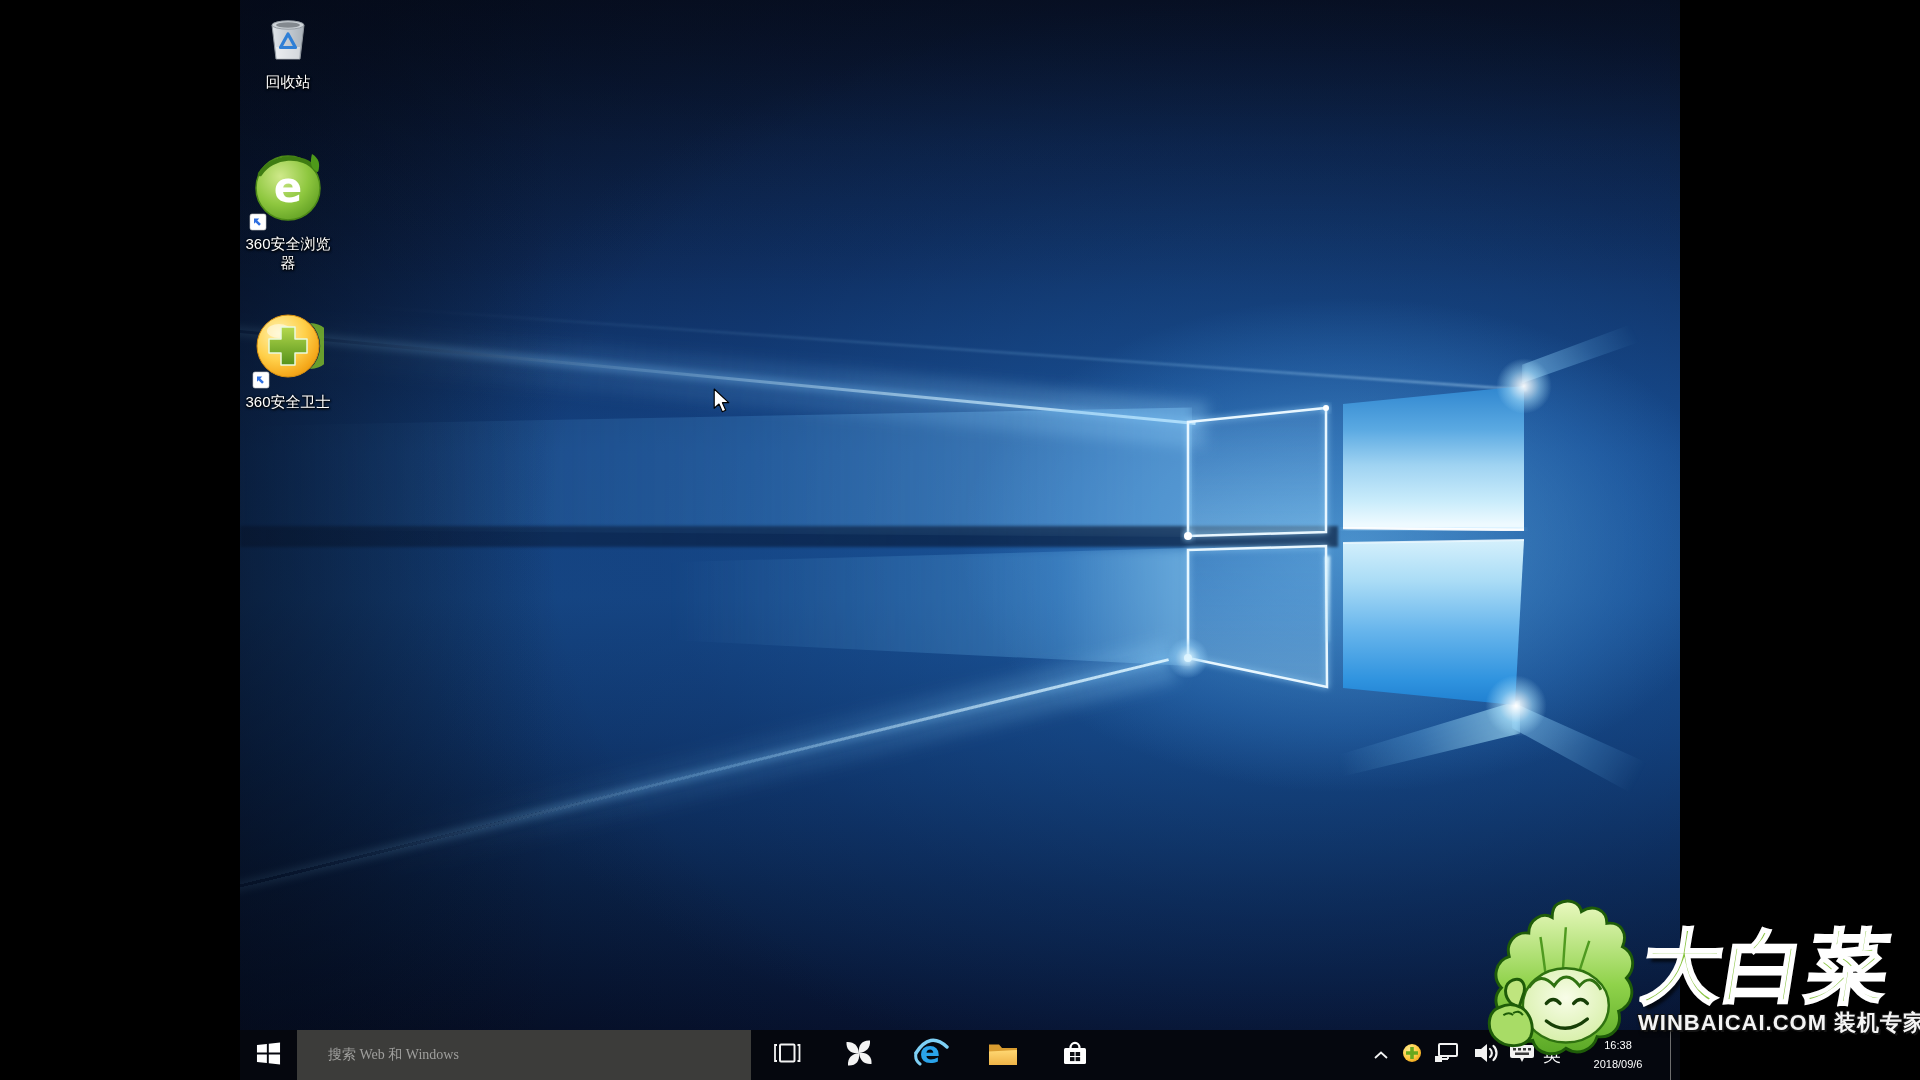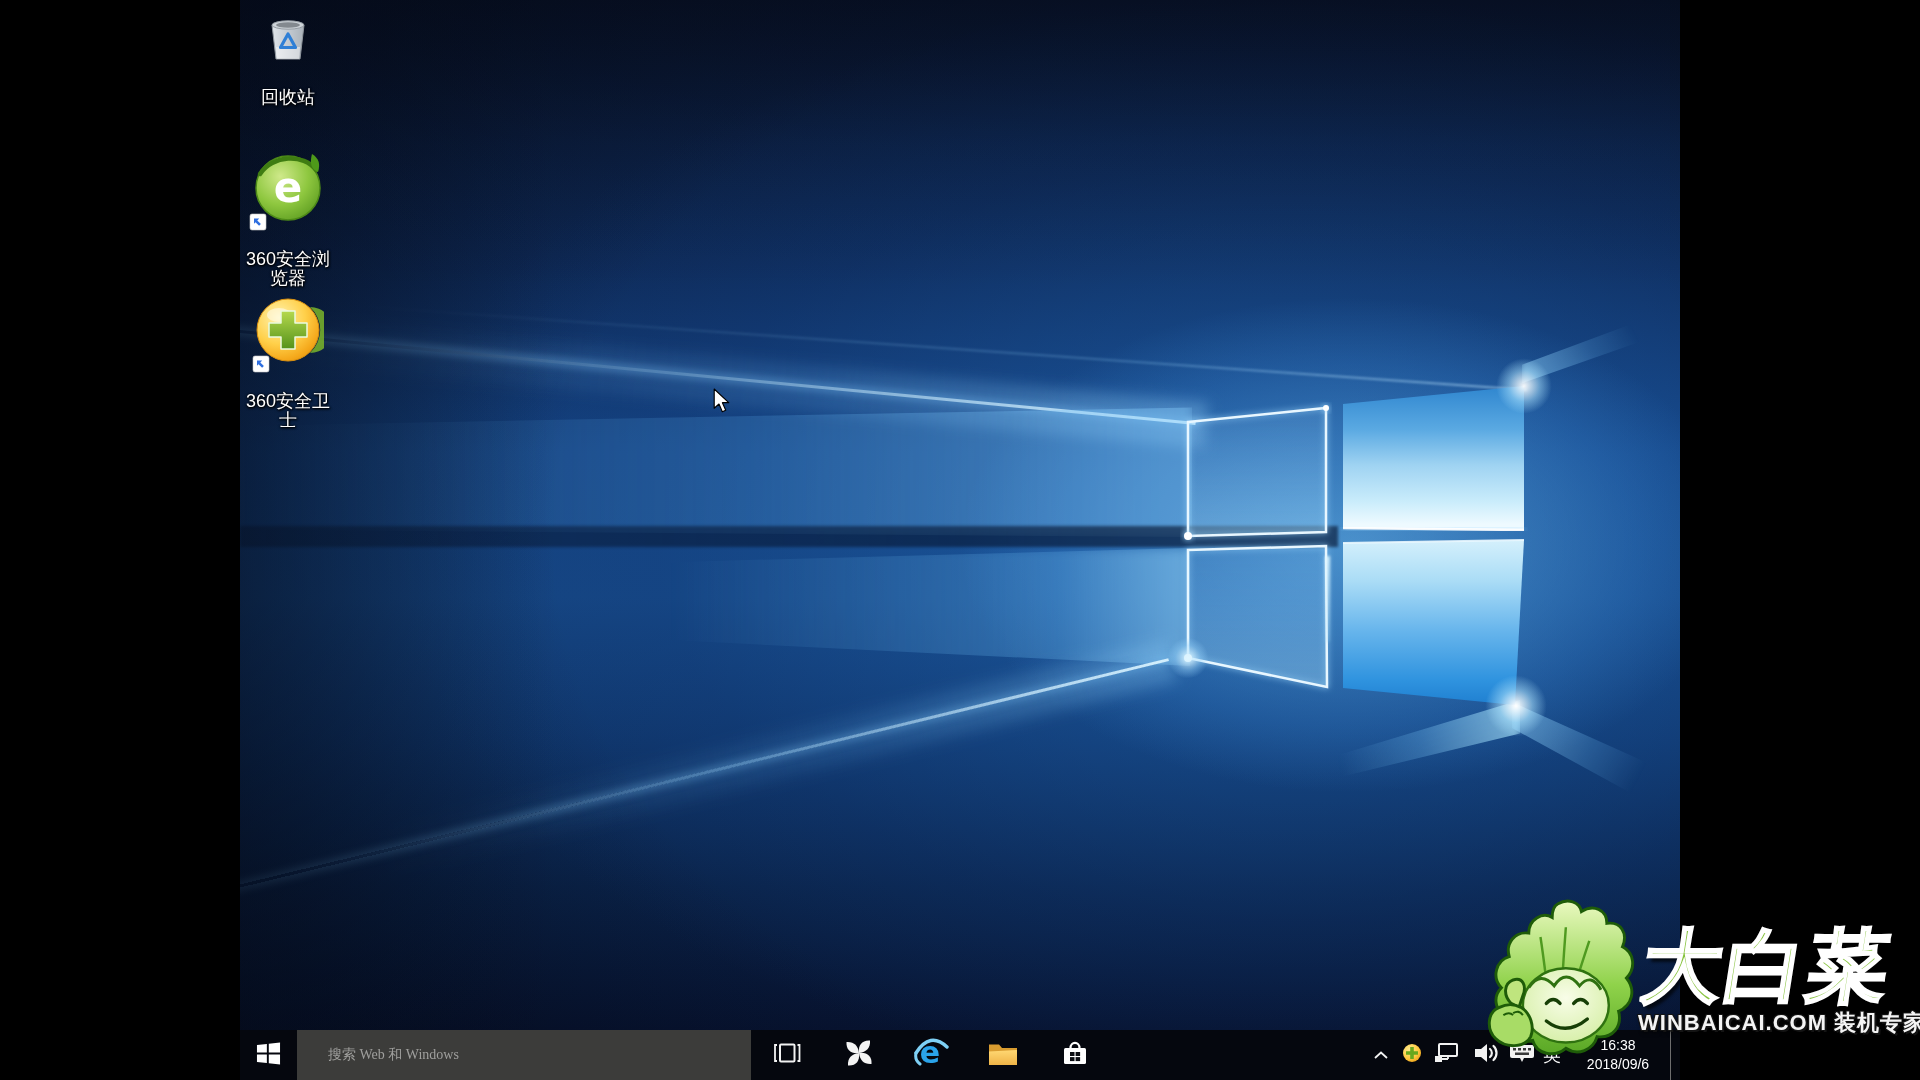--- a/index.html
+++ b/index.html
@@ -60,41 +60,41 @@
   .vignette { inset:0;
     background:
       linear-gradient(180deg, rgba(4,9,22,.5) 0%, rgba(4,9,22,.15) 14%, transparent 28%),
       linear-gradient(90deg, rgba(4,10,24,.45) 0%, transparent 22%),
       radial-gradient(ellipse 1500px 1100px at 74% 52%, transparent 50%, rgba(3,7,17,.45) 82%, rgba(2,5,12,.75) 100%);
   }
 
   
   .icon-item { position:absolute; left:3px; width:90px; text-align:center; cursor:default; }
   .icon-item .glyph { display:flex; justify-content:center; }
-  .icon-label { color:#fff; font-size:18px; line-height:19px; margin-top:18px;
+  .icon-label { color:#fff; font-size:15px; line-height:19px; margin-top:2px;
     text-shadow:0 1px 3px #000, 0 0 2px rgba(0,0,0,.9), 1px 1px 2px rgba(0,0,0,.85); word-break:break-all; }
   #icon-recycle { top:6px; }
   #icon-browser { top:146px; }
-  #icon-safeguard { top:294px; }
+  #icon-safeguard { top:310px; }
 
   
   .taskbar { position:absolute; left:0; top:1030px; width:1440px; height:50px; background:#05070e; display:flex; }
   .start-button { width:57px; height:50px; display:flex; align-items:center; justify-content:center; }
   .search-box { position:absolute; left:57px; top:0; width:454px; height:50px; background:#3c3c3a; }
   .search-box input { width:100%; height:100%; background:transparent; border:none; outline:none;
     padding-left:31px; font-size:14px; color:#ddd; font-family:Liberation Serif, serif; }
   .search-box input::placeholder { color:#9f9f9d; opacity:1; }
   .tb-buttons { position:absolute; left:511px; top:0; height:50px; display:flex; }
   .tb-btn { width:72px; height:50px; display:flex; align-items:center; justify-content:center; }
   .tray { position:absolute; right:0; top:0; height:50px; display:flex; align-items:center; }
   .tray-item { height:50px; display:flex; align-items:center; justify-content:center; }
   .tray-chevron { width:30px; } .tray-360 { width:32px; } .tray-network { width:40px; }
   .tray-volume { width:38px; } .tray-keyboard { width:32px; }
   .tray-ime { width:28px; color:#fff; font-size:18px; }
-  .tray-clock { width:104px; flex-direction:column; color:#fff; font-size:14px; line-height:19px; text-align:center; }
+  .tray-clock { width:104px; flex-direction:column; color:#fff; font-size:11px; line-height:19px; text-align:center; }
   .show-desktop { width:10px; height:50px; border-left:1px solid #6e6e6e; }
 
   
   .watermark { position:absolute; left:1472px; top:896px; width:448px; height:184px; z-index:60; pointer-events:none; }
   .mascot { position:absolute; left:0; top:0; }
   .brand-text { position:absolute; left:170px; top:18px; font-size:80px; font-weight:bold; letter-spacing:3px;
     transform:skewX(-9deg); color:#86c33c; -webkit-text-stroke:2.5px #ffffff;
     text-shadow:4px 5px 3px rgba(0,0,0,.65); font-family:"Liberation Sans","DejaVu Sans",sans-serif; }
   .brand-sub { position:absolute; left:166px; top:112px; font-size:22px; font-weight:bold; color:#f4f4f4;
     letter-spacing:1px; white-space:nowrap;

